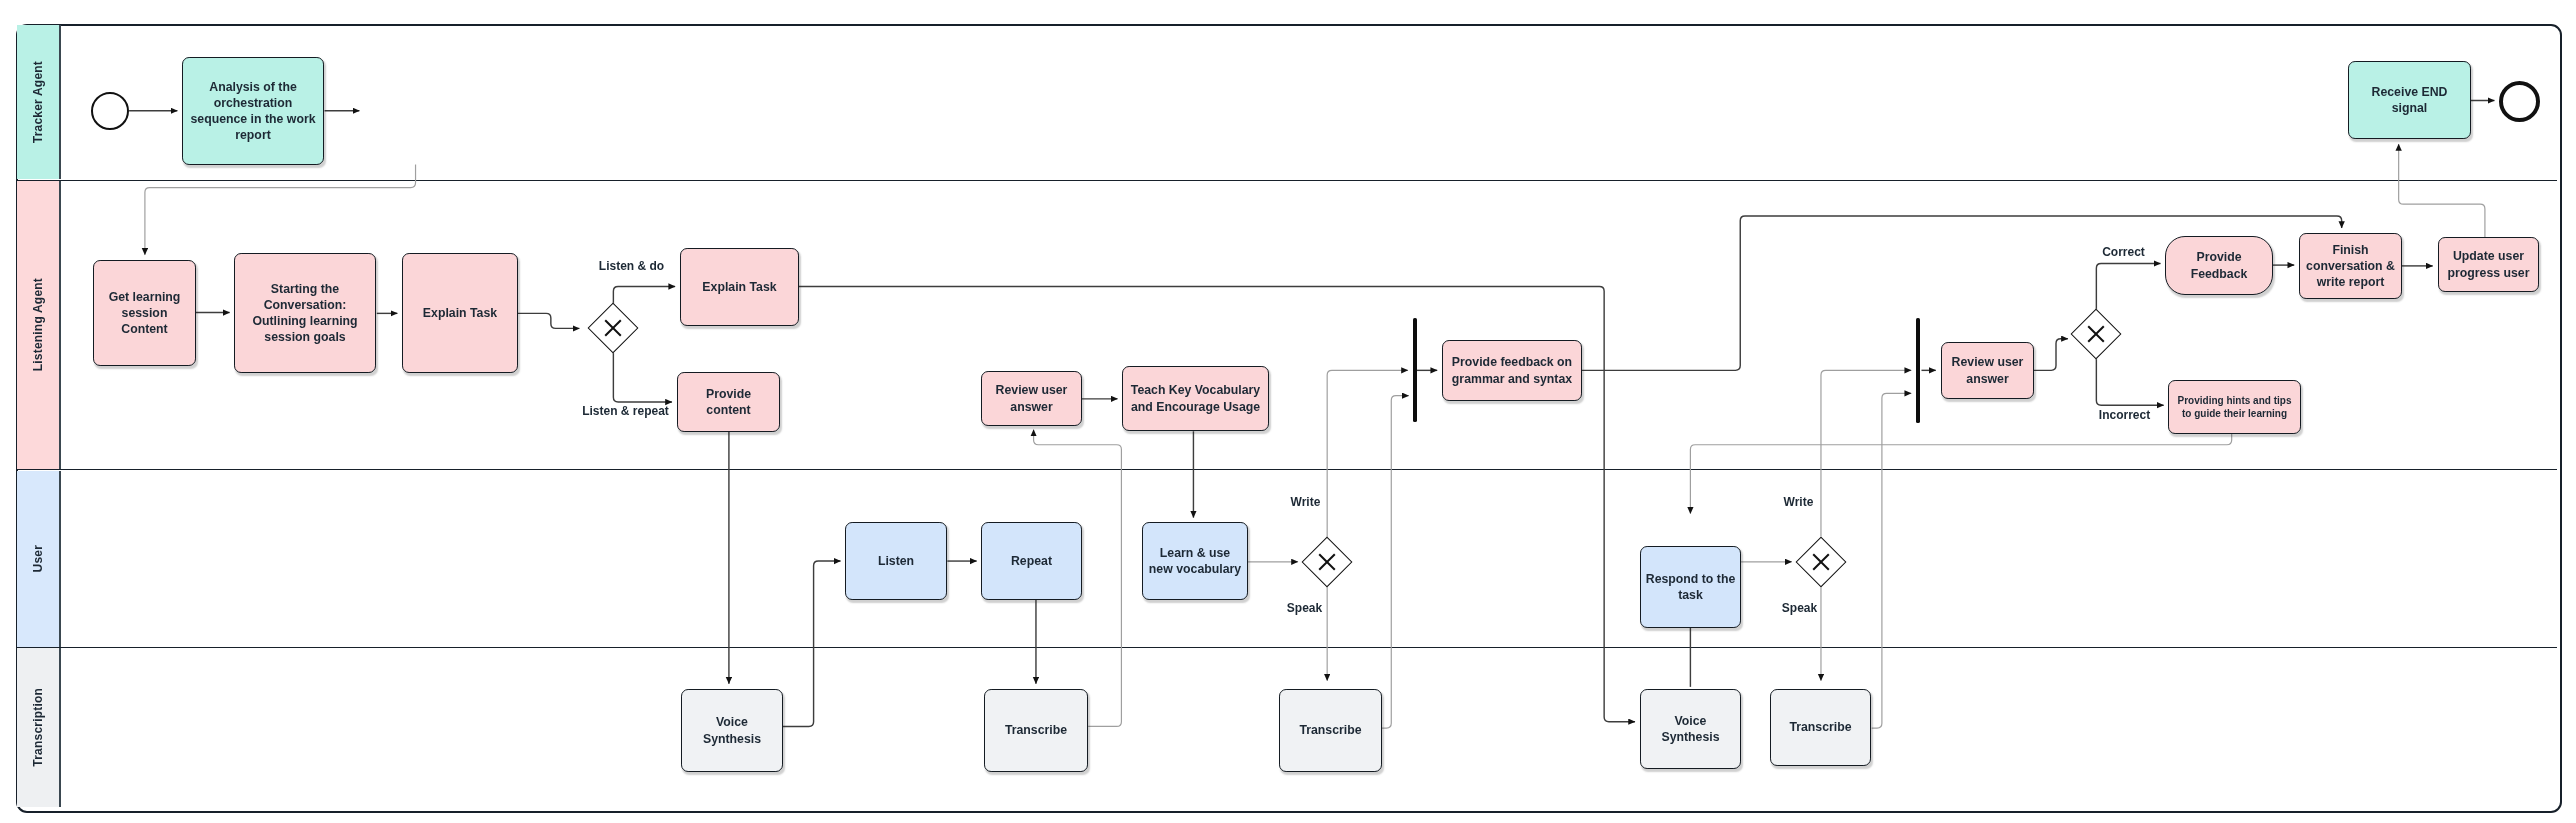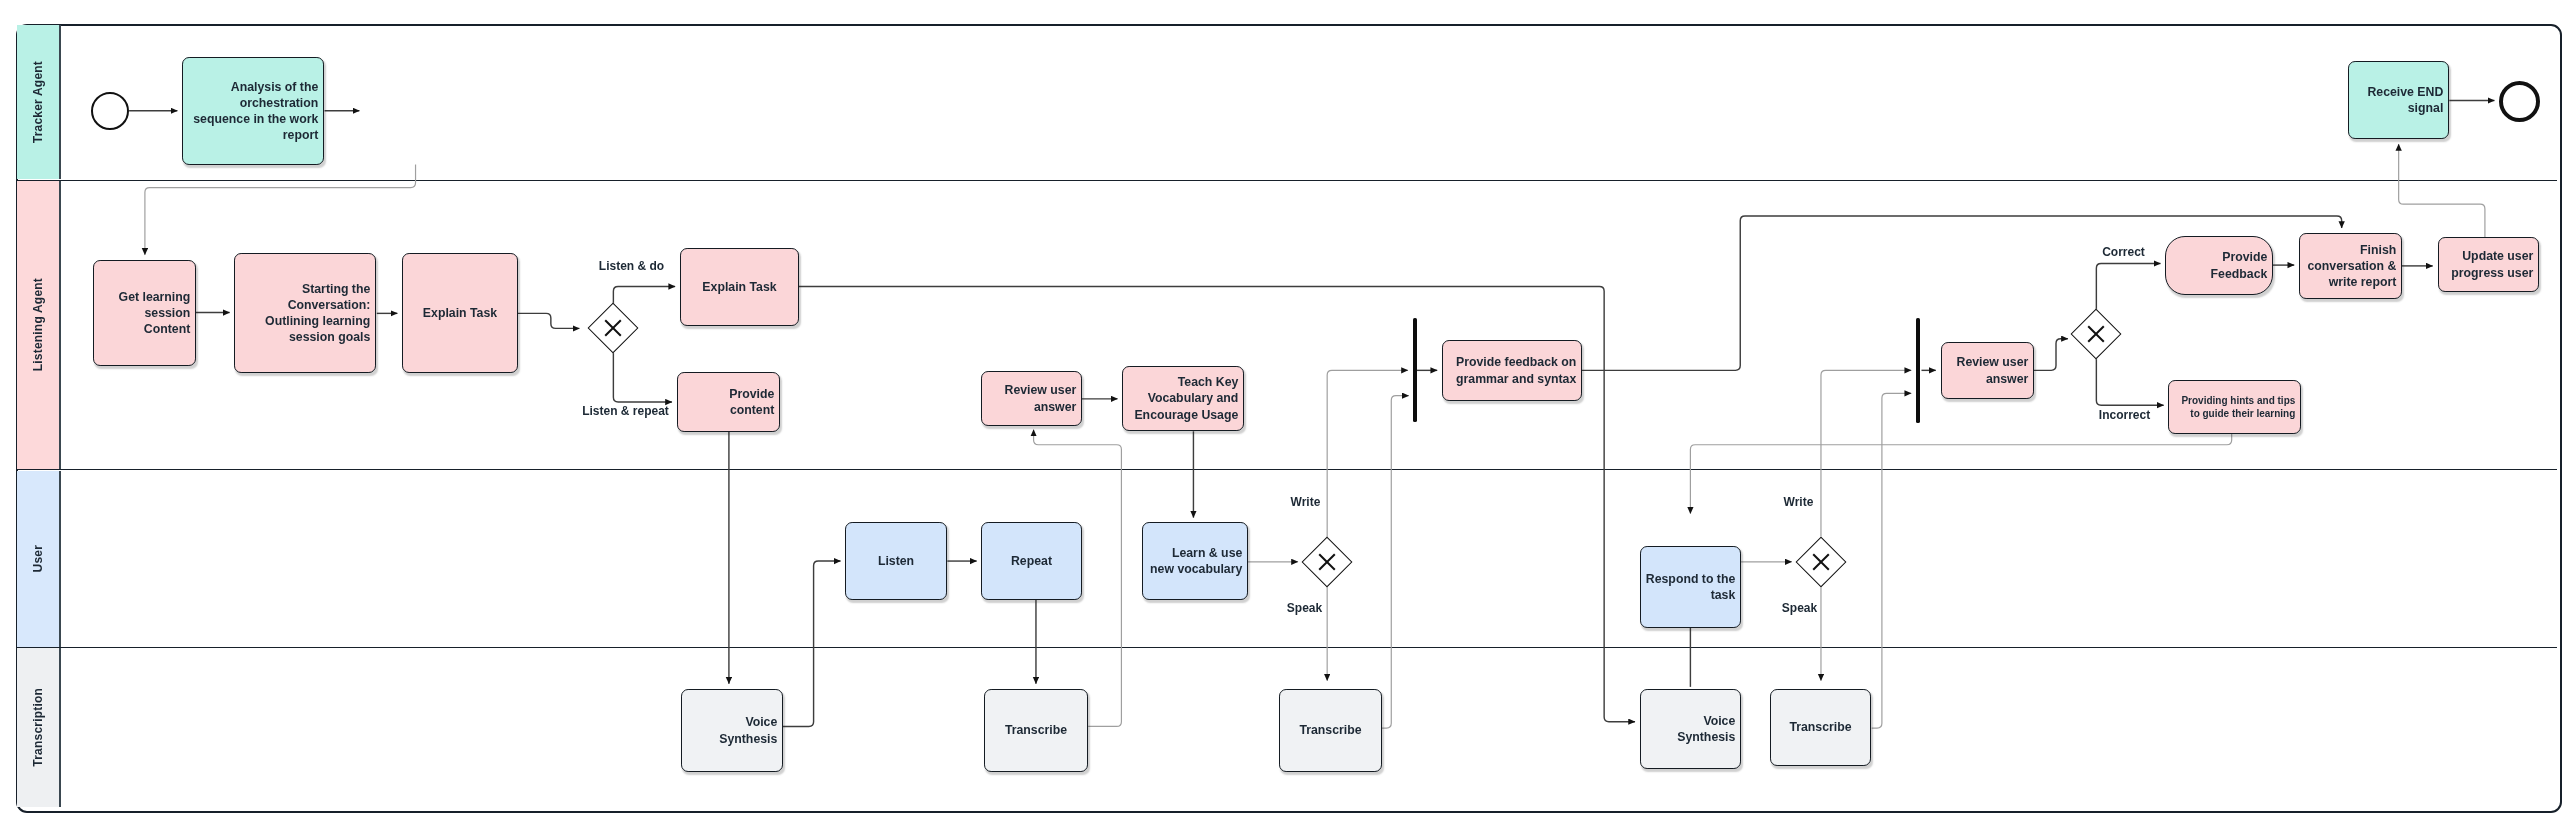--- a/index.html
+++ b/index.html
@@ -9,21 +9,21 @@
   .pool{position:absolute;left:16px;top:24px;width:2542px;height:785px;
     border:2px solid #17202a;border-radius:11px;background:#fff;}
   .lane-strip{position:absolute;left:0;display:flex;align-items:center;justify-content:center;
     width:44px;border-right:2px solid #3a4750;box-sizing:border-box;}
   .lane-strip span{writing-mode:vertical-rl;transform:rotate(180deg);
     font-weight:700;font-size:12px;letter-spacing:0.2px;white-space:nowrap;}
   .lane-line{position:absolute;left:0;width:100%;height:0;border-top:1.6px solid #17202a;}
   
   .task{position:absolute;display:flex;align-items:center;justify-content:center;
     border:1.4px solid #141b22;border-radius:7.1px;box-sizing:border-box;
-    font-weight:700;font-size:12.3px;line-height:1.32;text-align:right;padding:3.2px 4.7px;
+    font-weight:700;font-size:12.3px;line-height:1.32;text-align:center;padding:3.2px 4.7px;
     box-shadow:1.6px 2.4px 1.6px rgba(40,40,40,.22);}
   .teal{background:var(--teal);}
   .pink{background:var(--pink);}
   .blue{background:var(--blue);}
   .grayb{background:var(--gray);}
   .event{position:absolute;border-radius:50%;background:#fff;box-sizing:border-box;}
   .event.start{border:2px solid #111;}
   .event.end{border:4px solid #111;}
   .gw{position:absolute;width:36px;height:36px;background:#fff;border:1.6px solid #111;
     transform:rotate(45deg);box-sizing:border-box;}
@@ -100,21 +100,21 @@
     <path class="wire light" d="M 2820 548 v 8 q 0 6 -6 6 H 2142 q -6 0 -6 6 V 649" marker-end="url(#arr)"></path>
     <path class="wire" d="M 2136 868 V 765" marker-end="url(#arr)"></path>
     <path class="wire light" d="M 3140 300 V 264 q 0 -6 -6 -6 H 3037 q -6 0 -6 -6 V 182" marker-end="url(#arr)"></path>
     <path class="wire" d="M 3095 127 H 3152" marker-end="url(#arr)"></path>
   </svg>
 
   <div class="event start" style="left:91px;top:92px;width:38px;height:38px;"></div>
   <div class="task teal" style="left:182px;top:57px;width:142px;height:108px;">
     <span>Analysis of the orchestration sequence in the work report</span>
   </div>
-  <div class="task teal" style="left:2348px;top:61px;width:101px;height:78px;">
+  <div class="task teal" style="left:2348px;top:61px;width:123px;height:78px;">
     <span>Receive END signal</span>
   </div>
   <div class="event end" style="left:2499px;top:81px;width:41px;height:41px;"></div>
 
   <div class="task pink" style="left:234px;top:253px;width:142px;height:120px;">
     <span>Starting the Conversation: Outlining learning session goals</span>
   </div>
   <div class="task pink" style="left:93px;top:260px;width:103px;height:106px;">
     <span>Get learning session Content</span>
   </div>
@@ -124,21 +124,21 @@
   <div class="gw" style="left:595px;top:310px;"></div>
   <div class="task pink" style="left:680px;top:248px;width:119px;height:78px;">
     <span>Explain Task</span>
   </div>
   <div class="task pink" style="left:677px;top:372px;width:103px;height:60px;">
     <span>Provide content</span>
   </div>
   <div class="task pink" style="left:981px;top:371px;width:101px;height:55px;">
     <span>Review user answer</span>
   </div>
-  <div class="task pink" style="left:1122px;top:366px;width:122px;height:65px;">
+  <div class="task pink" style="left:1122px;top:366px;width:147px;height:65px;">
     <span>Teach Key Vocabulary and Encourage Usage</span>
   </div>
   <div class="syncbar" style="left:1413px;top:318px;height:104px;"></div>
   <div class="task pink" style="left:1442px;top:340px;width:140px;height:61px;">
     <span>Provide feedback on grammar and syntax</span>
   </div>
   <div class="syncbar" style="left:1916px;top:318px;height:105px;"></div>
   <div class="task pink" style="left:1941px;top:342px;width:93px;height:57px;">
     <span>Review user answer</span>
   </div>

